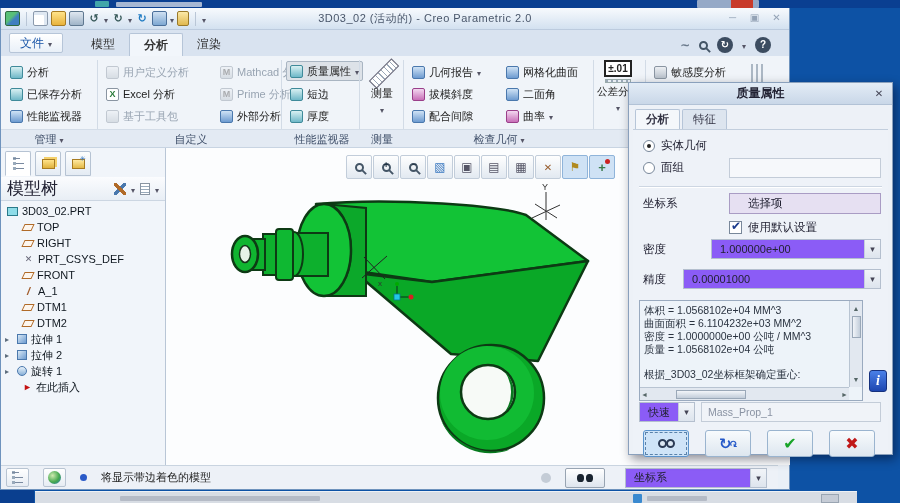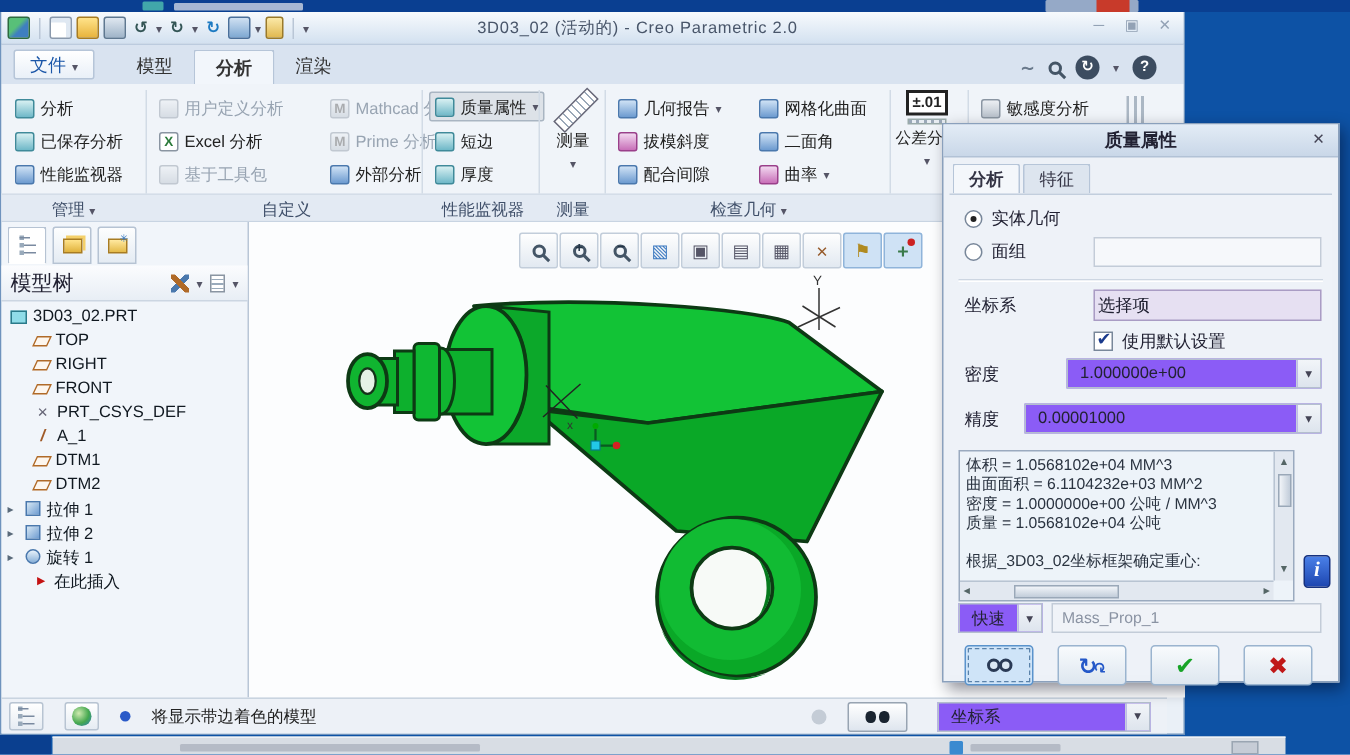--- a/index.html
+++ b/index.html
@@ -84,21 +84,21 @@
  linear-gradient(#7a8aa0,#7a8aa0) 0 1px/7px 1px no-repeat,
  linear-gradient(#7a8aa0,#7a8aa0) 3px 6px/8px 1px no-repeat,
  linear-gradient(#7a8aa0,#7a8aa0) 3px 11px/8px 1px no-repeat,
  linear-gradient(#9ab,#9ab) 0 0/3px 3px no-repeat,
  linear-gradient(#9ab,#9ab) 0 5px/3px 3px no-repeat,
  linear-gradient(#9ab,#9ab) 0 10px/3px 3px no-repeat}
 .i-folders{width:13px;height:10px;background:linear-gradient(#ffe38a,#e0b23c);border:1px solid #a87c22;box-shadow:2px -2px 0 #f4d06a}
 .i-folderstar{width:13px;height:10px;background:linear-gradient(#ffe9a0,#e4ba48);border:1px solid #a87c22;position:relative}
 .i-folderstar::after{content:"✳";position:absolute;right:-2px;top:-5px;font-size:7px;color:#3a7ac0}
 .phead{position:absolute;left:0;top:29px;width:100%;height:24px;background:linear-gradient(#fbfcfe,#e8eef5);border-bottom:1px solid #ccd6e2;display:flex;align-items:center;padding:0 6px;gap:5px}
-.phead .t{font-size:14px;color:#223}
+.phead .t{font-size:17px;color:#223}
 .hammer{width:12px;height:12px;background:linear-gradient(45deg,transparent 40%,#b06a28 40% 60%,transparent 60%),linear-gradient(-45deg,transparent 40%,#4a78ad 40% 60%,transparent 60%)}
 .listic{width:10px;height:12px;border:1px solid #8a95a2;background:repeating-linear-gradient(#fff 0 2px,#9ab 2px 3px)}
 .tree{position:absolute;left:0;top:53px;width:100%;bottom:0;overflow:hidden;padding-top:2px}
 .trow{display:flex;align-items:center;gap:4px;height:16px;font-size:11px;color:#101820;padding-left:6px}
 .ind1{padding-left:22px}
 .i-part{width:11px;height:9px;background:#8fdce8;border:1px solid #2a7a8a;flex:none}
 .i-plane{width:10px;height:7px;border:1.5px solid #b06a28;transform:skewX(-25deg);background:#fdf6ee;flex:none}
 .i-csys{color:#667;font-size:9px;width:11px;text-align:center}.i-csys::before{content:"✕"}
 .i-axis{color:#a05a28;font-style:italic;font-weight:bold;width:11px;text-align:center}.i-axis::before{content:"/"}
 .i-ext{width:10px;height:10px;background:linear-gradient(135deg,#d8e8f5,#6d9bd0);border:1px solid #4a78ad;flex:none}
@@ -126,21 +126,21 @@
 .dclose{position:absolute;right:6px;top:4px;width:14px;height:14px;color:#445;font-size:10px;font-weight:bold;text-align:center;line-height:14px}
 .dclose::before{content:"✕"}
 .dtabs{position:absolute;left:6px;top:26px;display:flex;gap:2px}
 .dtab{height:20px;padding:0 10px;font-size:11.5px;display:flex;align-items:center;border:1px solid #b6c5d8;border-bottom:none;background:#dde5ef;color:#334;border-radius:2px 2px 0 0}
 .dtab.active{background:#f4f7fb;font-weight:bold}
 .dbody{position:absolute;left:4px;top:46px;right:4px;bottom:4px;border-top:1px solid #c2cedd;background:#eef2f8}
 .radio{width:12px;height:12px;border:1px solid #78879a;border-radius:50%;background:#fff;position:relative;flex:none}
 .radio.sel::after{content:"";position:absolute;left:3px;top:3px;width:4px;height:4px;border-radius:50%;background:#222}
 .drow{position:absolute;display:flex;align-items:center;gap:6px;font-size:11.5px;color:#223}
 .dinput{height:20px;background:#f6f8fb;border:1px solid #c3ccd8}
-.lav{background:#e6e0f2;border:1px solid #a99cc4;display:flex;align-items:center;font-size:11.5px;color:#223;padding-left:2px}
+.lav{background:#e6e0f2;border:1px solid #a99cc4;display:flex;align-items:center;font-size:11.5px;color:#223;padding-left:18px}
 .chk{width:13px;height:13px;background:#fff;border:1px solid #78879a;position:relative;flex:none}
 .chk::after{content:"✔";position:absolute;left:1px;top:-3px;color:#1a3a8c;font-size:12px;font-weight:bold}
 .groove{position:absolute;left:6px;right:6px;height:2px;border-top:1px solid #cdd6e2;border-bottom:1px solid #fff}
 .results{position:absolute;background:#edf3f9;border:1px solid #9aaabf;font-size:10.5px;color:#2a3340;line-height:13px;padding:3px 14px 14px 4px;overflow:hidden}
 .vscroll{position:absolute;top:0;right:0;width:13px;bottom:13px;background:#e2e8f0;border-left:1px solid #b8c4d2;display:flex;flex-direction:column;align-items:center;justify-content:space-between;padding:1px 0}
 .hscroll{position:absolute;left:0;right:13px;bottom:0;height:13px;background:#e2e8f0;border-top:1px solid #b8c4d2;display:flex;align-items:center;justify-content:space-between;padding:0 1px}
 .sarrow{font-size:7px;color:#566}
 .vthumb{width:9px;height:22px;background:linear-gradient(90deg,#f2f5f9,#c2cdda);border:1px solid #9aa8b8}
 .hthumb{width:70px;height:9px;background:linear-gradient(#f2f5f9,#c2cdda);border:1px solid #9aa8b8;margin-left:28px;margin-right:auto}
 .infob{position:absolute;width:18px;height:22px;border-radius:3px;background:linear-gradient(#4a80e8,#1d46b0);border:1px solid #16317e;color:#fff;font-family:"Liberation Serif",serif;font-style:italic;font-weight:bold;font-size:14px;text-align:center;line-height:20px}
@@ -359,26 +359,26 @@
         </div>
       <div class="trow ind1">
           <span class="i-plane"></span>
           <span>TOP</span>
         </div>
       <div class="trow ind1">
           <span class="i-plane"></span>
           <span>RIGHT</span>
         </div>
       <div class="trow ind1">
+          <span class="i-csys"></span>
+          <span>PRT_CSYS_DEF</span>
+        </div>
+      <div class="trow ind1">
           <span class="i-plane"></span>
           <span>FRONT</span>
-        </div>
-      <div class="trow ind1">
-          <span class="i-csys"></span>
-          <span>PRT_CSYS_DEF</span>
         </div>
       <div class="trow ind1">
           <span class="i-axis"></span>
           <span>A_1</span>
         </div>
       <div class="trow ind1">
           <span class="i-plane"></span>
           <span>DTM1</span>
         </div>
       <div class="trow ind1">

